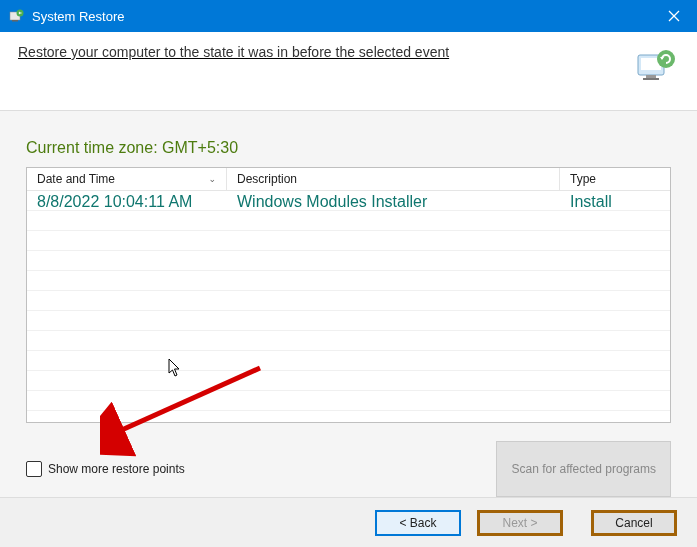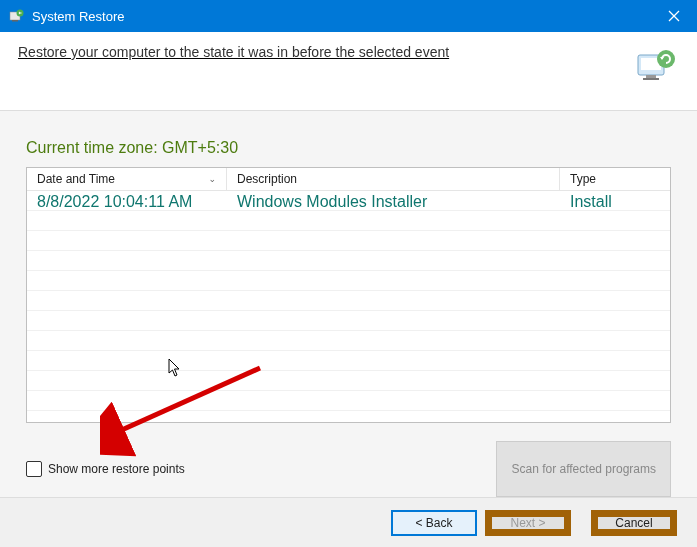--- a/index.html
+++ b/index.html
@@ -30,22 +30,22 @@
     .grid-row { display: flex; height: 20px; border-bottom: 1px solid #f0f0f0; }
     .grid-cell { font-size: 16px; padding: 2px 10px; color: #0f766e; white-space: nowrap; overflow: hidden; }
     .grid-row.empty { }
     
     .footer-row { display: flex; align-items: center; margin-top: 18px; }
     .checkbox-wrap { display: flex; align-items: center; font-size: 12px; color: #222; cursor: pointer; }
     .checkbox { width: 16px; height: 16px; border: 1.5px solid #333; border-radius: 2px; margin-right: 6px; background: #fff; }
     .footer-row .spacer { flex: 1; }
     .scan-btn { font-size: 12px; padding: 20px 14px; background: #e1e1e1; border: 1px solid #ccc; color: #888; cursor: default; }
     
-    .button-bar { position: absolute; bottom: 0; left: 0; right: 0; height: 50px; background: #f0f0f0; border-top: 1px solid #ddd; display: flex; align-items: center; justify-content: flex-end; padding: 0 20px; gap: 8px; }
-    .btn { min-width: 86px; height: 26px; font-size: 12px; border: 7px solid #a16207; background: #e1e1e1; color: #222; cursor: pointer; display: flex; align-items: center; justify-content: center; padding: 0 14px; }
+    .button-bar { position: absolute; bottom: 0; left: 0; right: 0; height: 50px; background: #f0f0f0; border-top: 1px solid #ddd; display: flex; align-items: center; justify-content: flex-end; padding: 0 20px; gap: 16px; }
+    .btn { min-width: 86px; height: 26px; font-size: 12px; border: 3px solid #a16207; background: #e1e1e1; color: #222; cursor: pointer; display: flex; align-items: center; justify-content: center; padding: 0 14px; }
     .btn.focused { border: 2px solid #0078d7; background: #e5f1fb; }
     .btn.disabled { color: #999; cursor: default; }
     
     .cursor { position: absolute; left: 168px; top: 358px; pointer-events: none; }
     .arrow { position: absolute; left: 100px; top: 358px; pointer-events: none; }
   </style>
 </head>
 <body>
 
 <div class="titlebar">

